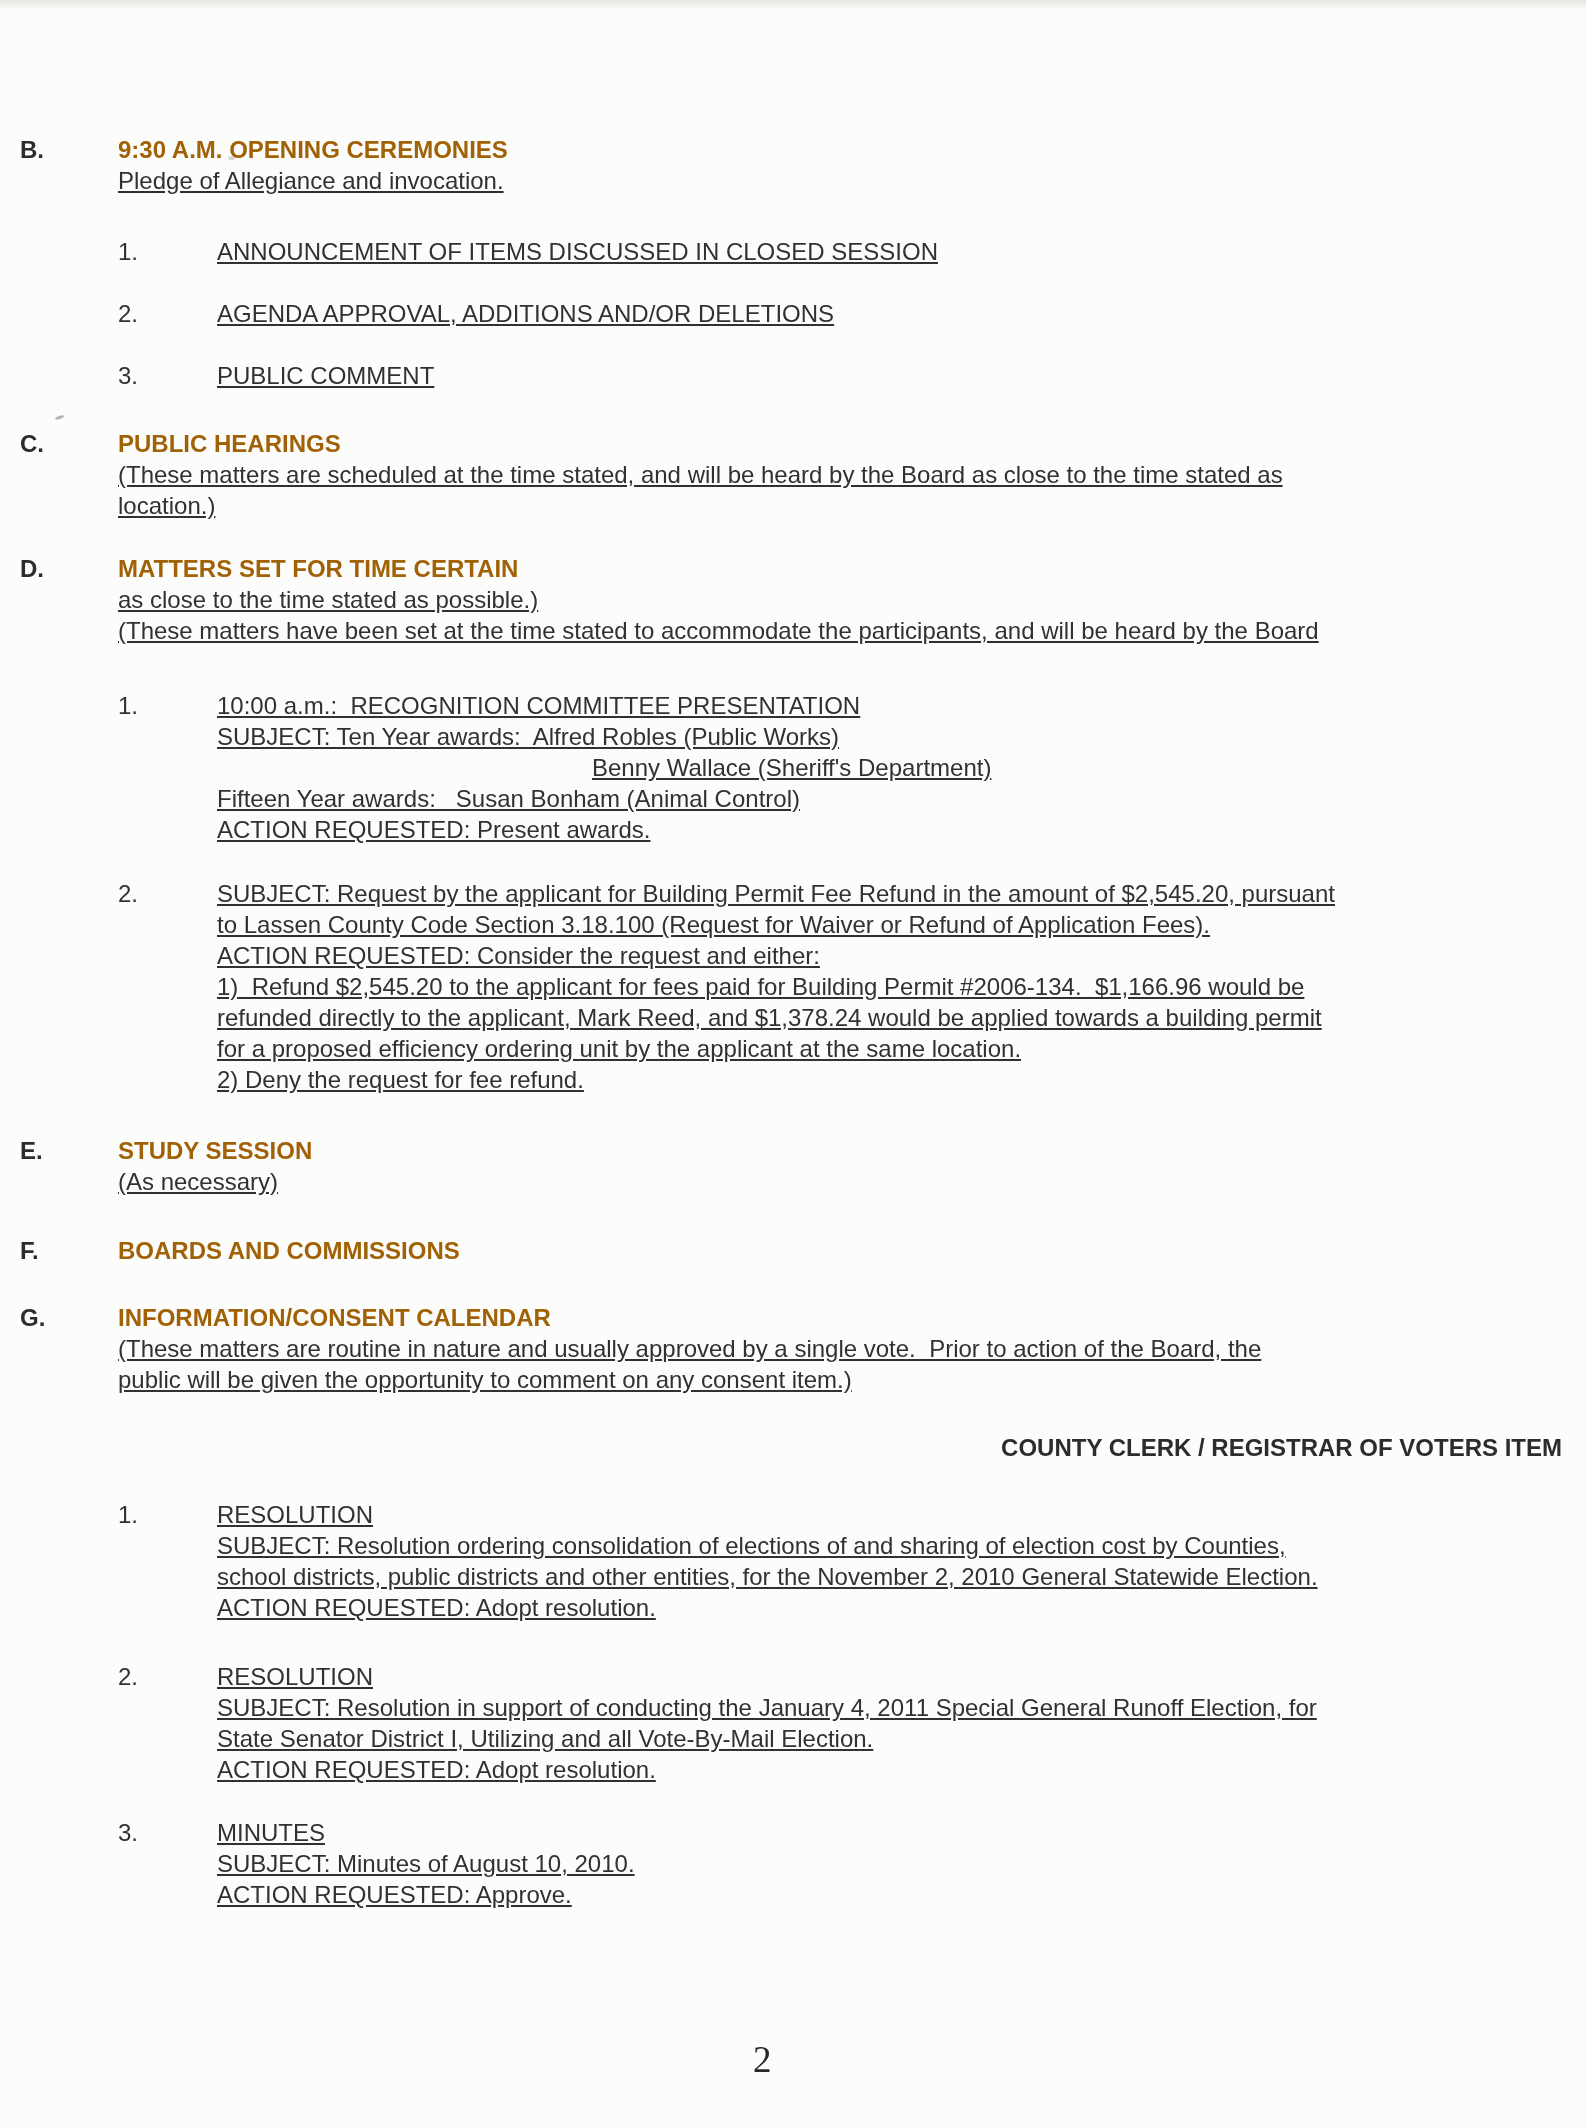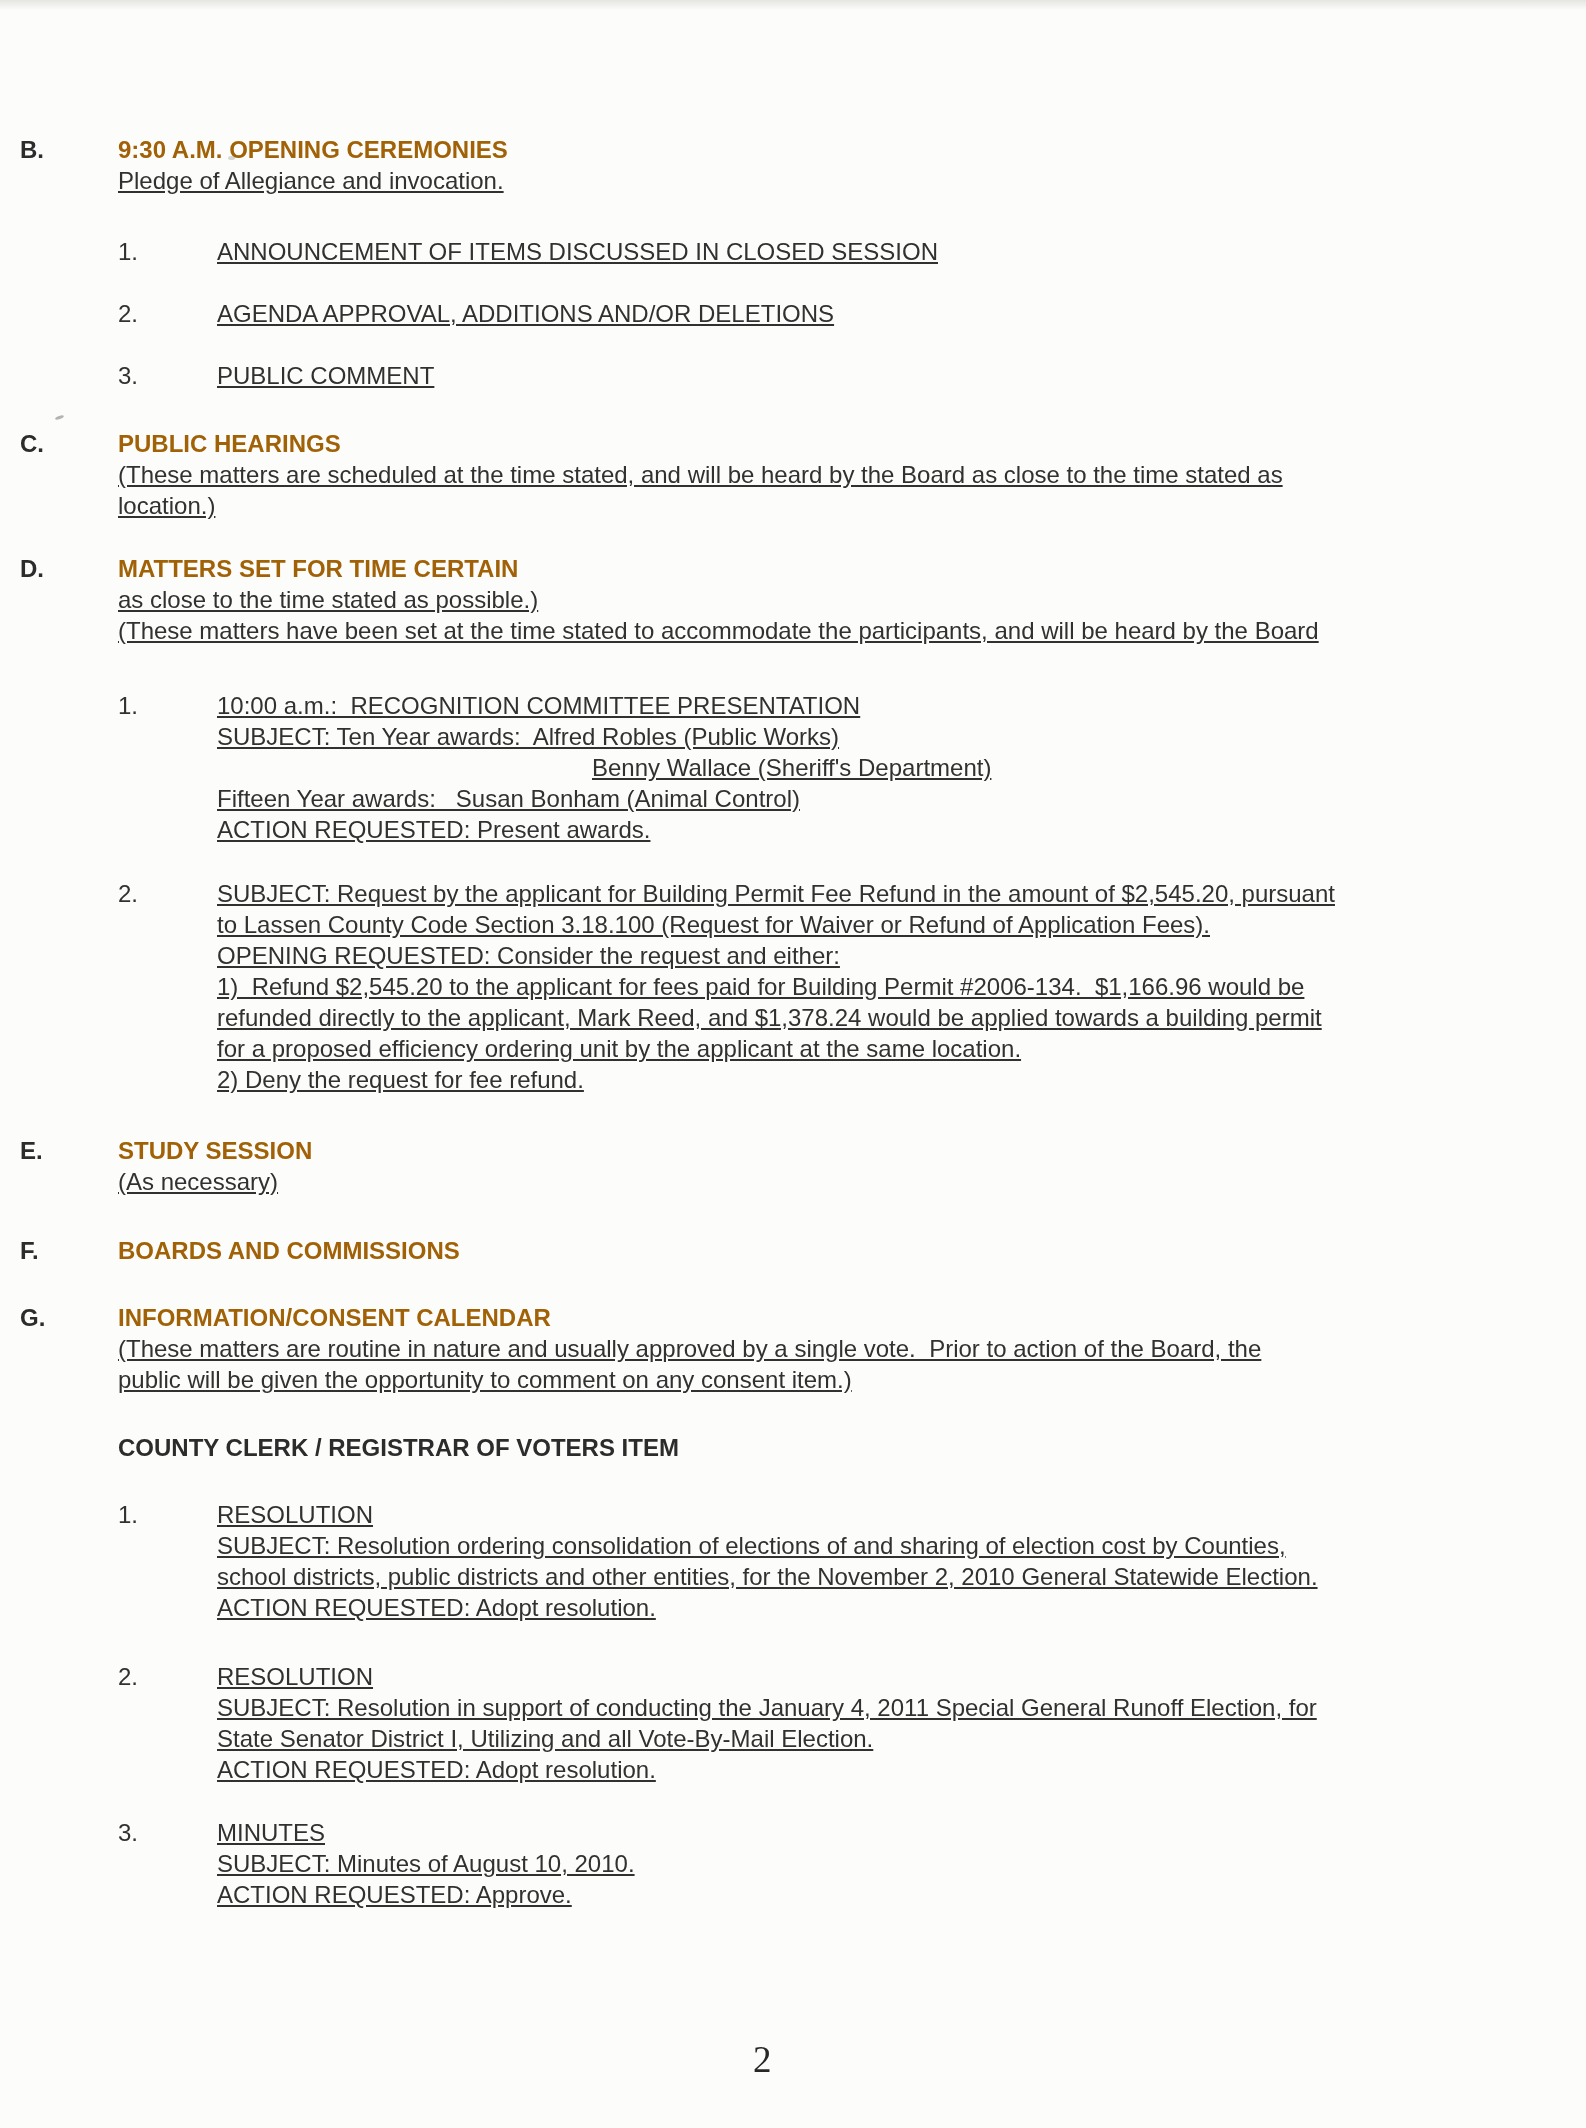--- a/index.html
+++ b/index.html
@@ -22,21 +22,21 @@
     background:linear-gradient(180deg, rgba(120,120,115,0.18), rgba(120,120,115,0));
     pointer-events:none;
   }
   .sec  { display:grid; grid-template-columns:98px 1fr; align-items:start; }
   .letter { font-weight:bold; color:#2c2c2c; }
   .h    { font-weight:bold; color:#a16207; white-space:pre; }
   .line { white-space:pre;text-decoration:underline; }
   .item { display:grid; grid-template-columns:99px 1fr; }
   .num  { white-space:pre; }
   .indent1 { padding-left:375px; }
-  .subhead { font-weight:bold; color:#2c2c2c; white-space:pre; }
+  .subhead { font-weight:bold; color:#2c2c2c; white-space:pre;text-align:right; }
   .pagenum {
     position:absolute; left:753px; top:2040px;
     font-family:"Liberation Serif", serif;
     font-size:37px; line-height:40px; color:#272727;
   }
   
   .speck { position:absolute; background:rgba(90,90,90,0.45); border-radius:50%; }
   .speck.s1 { left:55px;  top:416px; width:9px; height:3px; transform:rotate(-20deg); }
   .speck.s2 { left:228px; top:156px; width:7px; height:4px; opacity:.5; }
 </style>
@@ -92,21 +92,21 @@
           <div class="line">Fifteen Year awards:   Susan Bonham (Animal Control)</div>
           <div class="line">ACTION REQUESTED: Present awards.</div>
         </div>
       </div>
 
       <div class="item" style="margin-top:33px">
         <div class="num">2.</div>
         <div>
           <div class="line">SUBJECT: Request by the applicant for Building Permit Fee Refund in the amount of $2,545.20, pursuant</div>
           <div class="line">to Lassen County Code Section 3.18.100 (Request for Waiver or Refund of Application Fees).</div>
-          <div class="line">OPENING REQUESTED: Consider the request and either:</div>
+          <div class="line">ACTION REQUESTED: Consider the request and either:</div>
           <div class="line">1)  Refund $2,545.20 to the applicant for fees paid for Building Permit #2006-134.  $1,166.96 would be</div>
           <div class="line">refunded directly to the applicant, Mark Reed, and $1,378.24 would be applied towards a building permit</div>
           <div class="line">for a proposed efficiency ordering unit by the applicant at the same location.</div>
           <div class="line">2) Deny the request for fee refund.</div>
         </div>
       </div>
     </div>
   </div>
 
   <div class="sec" style="margin-top:40px">

